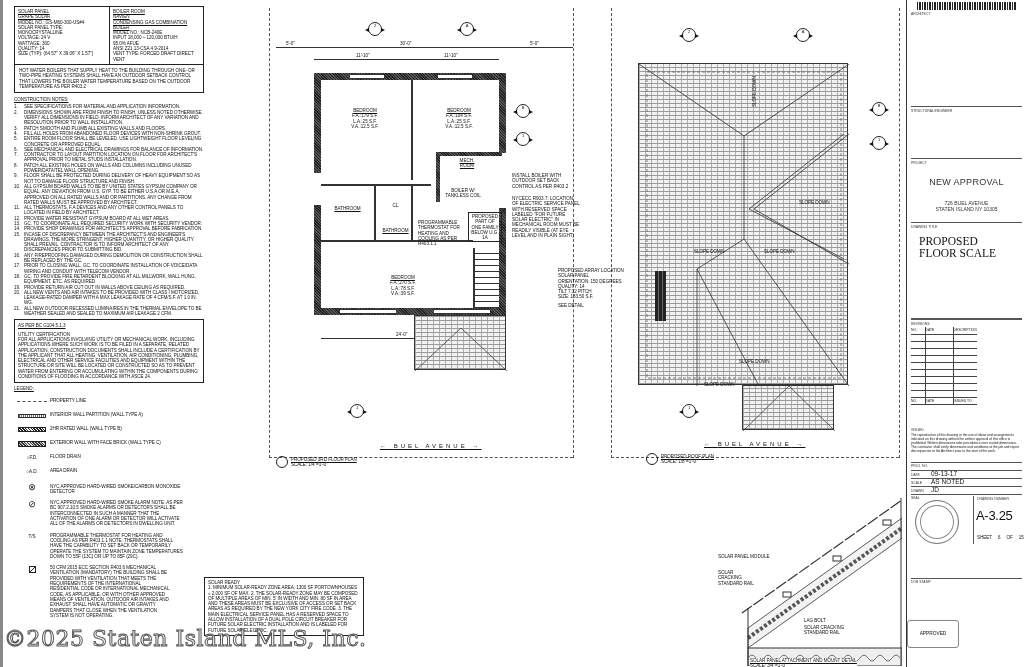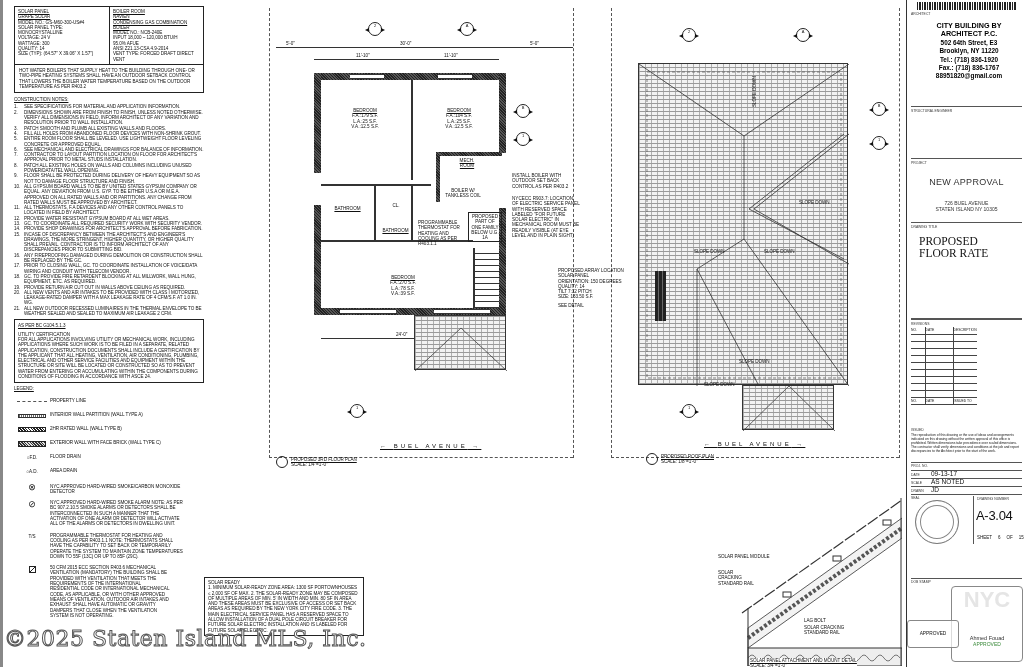--- a/index.html
+++ b/index.html
@@ -416,43 +416,34 @@
   <div class="tiny abs" style="left:66px; top:137px; width:44px;">SOLAR CRACKING STANDARD RAIL</div>
   <div class="tiny abs" style="left:12px; top:170px; background:#fff;">
     <span class="u">SOLAR PANEL ATTACHMENT AND MOUNT DETAIL</span>
     <div>SCALE: 3/4"=1'-0"</div>
   </div>
 </div>
 
 <div id="titleblock">
   <div class="abs" style="left:10px; top:2px; width:100px; height:8px; background:repeating-linear-gradient(90deg,#222 0 1px,#fff 1px 2px,#222 2px 4px,#fff 4px 5px);"></div>
   <div class="tb-label" style="top:12px;">ARCHITECT</div>
-  <div class="abs" style="left:12px; top:22px; width:100px;">
-    <div class="firm">CITY BUILDING BY</div>
-    <div class="firm">ARCHITECT P.C.</div>
-    <div class="firm" style="font-size:6.4px;">502 64th Street, E3</div>
-    <div class="firm" style="font-size:6.4px;">Brooklyn, NY 11220</div>
-    <div class="firm" style="font-size:6.4px;">Tel.: (718) 836-1920</div>
-    <div class="firm" style="font-size:6.4px;">Fax.: (718) 836-1767</div>
-    <div class="firm" style="font-size:6.4px;">88951820@gmail.com</div>
-  </div>
   <div class="tb-sep" style="top:106px;"></div>
   <div class="tb-label" style="top:109px;">STRUCTURAL ENGINEER</div>
   <div class="tb-sep" style="top:158px;"></div>
   <div class="tb-label" style="top:161px;">PROJECT</div>
   <div class="abs project-name" style="left:4px; right:2px; top:177px;">NEW APPROVAL</div>
   <div class="abs project-addr" style="left:4px; right:2px; top:200px;">
     <div>726 BUEL AVENUE</div>
     <div>STATEN ISLAND NY 10305</div>
   </div>
   <div class="tb-sep" style="top:222px;"></div>
   <div class="tb-label" style="top:225px;">DRAWING TITLE</div>
   <div class="abs sheet-title" style="left:12px; top:236px;">
     <div>PROPOSED</div>
-    <div>FLOOR RATE</div>
+    <div>FLOOR SCALE</div>
   </div>
   <div class="tb-sep" style="top:318px; height:2px;"></div>
   <div class="tb-label" style="top:322px;">REVISIONS</div>
   <table class="rev-table" style="top:327px;">
     <tbody>
         <tr>
           <td style="width:14px;">NO.</td>
           <td style="width:28px;">DATE</td>
           <td>DESCRIPTION</td>
         </tr>
@@ -519,32 +510,27 @@
   <div class="tb-label" style="top:481px;">Scale</div>
   <div class="abs" style="left:24px; top:478px; font-size:6.5px;">AS NOTED</div>
   <div class="tb-sep" style="top:486px;"></div>
   <div class="tb-label" style="top:489px;">Drawn</div>
   <div class="abs" style="left:24px; top:486px; font-size:6.5px;">JD</div>
   <div class="tb-sep" style="top:494px;"></div>
   <div class="tb-label" style="top:496px;">SEAL</div>
   <div class="abs" style="left:8px; top:500px; width:44px; height:44px; border:1px solid #777; border-radius:50%; box-shadow: inset 0 0 0 4px #fff, inset 0 0 0 5px #888;"></div>
   <div class="abs" style="left:66px; top:496px; height:48px; border-left:1px solid #555;"></div>
   <div class="tb-label" style="left:70px; top:497px;">DRAWING NUMBER</div>
-  <div class="abs" style="left:69px; top:508px; font-size:13px; letter-spacing:-0.3px;">A-3.04</div>
+  <div class="abs" style="left:69px; top:508px; font-size:13px; letter-spacing:-0.3px;">A-3.25</div>
   <div class="abs" style="left:70px; top:535px; font-size:4.5px; display:flex; gap:6px;">
     <span>SHEET</span>
     <span>6</span>
     <span>OF</span>
     <span>15</span>
   </div>
   <div class="tb-sep" style="top:578px;"></div>
   <div class="tb-label" style="top:580px;">DOB STAMP</div>
-  <div class="abs" style="left:44px; top:586px; width:72px; height:76px; border:1px solid #888; border-radius:4px;">
-    <div style="font-size:22px; font-weight:bold; color:#e5e5e5; text-align:center;">NYC</div>
-    <div style="font-size:5.5px; text-align:center; margin-top:22px; color:#333;">Ahmed Fouad</div>
-    <div style="font-size:5px; text-align:center; color:#3a8a3a;">APPROVED</div>
-  </div>
   <div class="abs" style="left:0; top:620px; width:52px; height:28px; border:1px solid #888; border-radius:3px; background:rgba(255,255,255,0.7);">
     <div style="font-size:4.8px; text-align:center; margin-top:10px;">APPROVED</div>
   </div>
 </div>
 
 <div class="watermark">©2025 Staten Island MLS, Inc.</div>
 
 </body></html>

